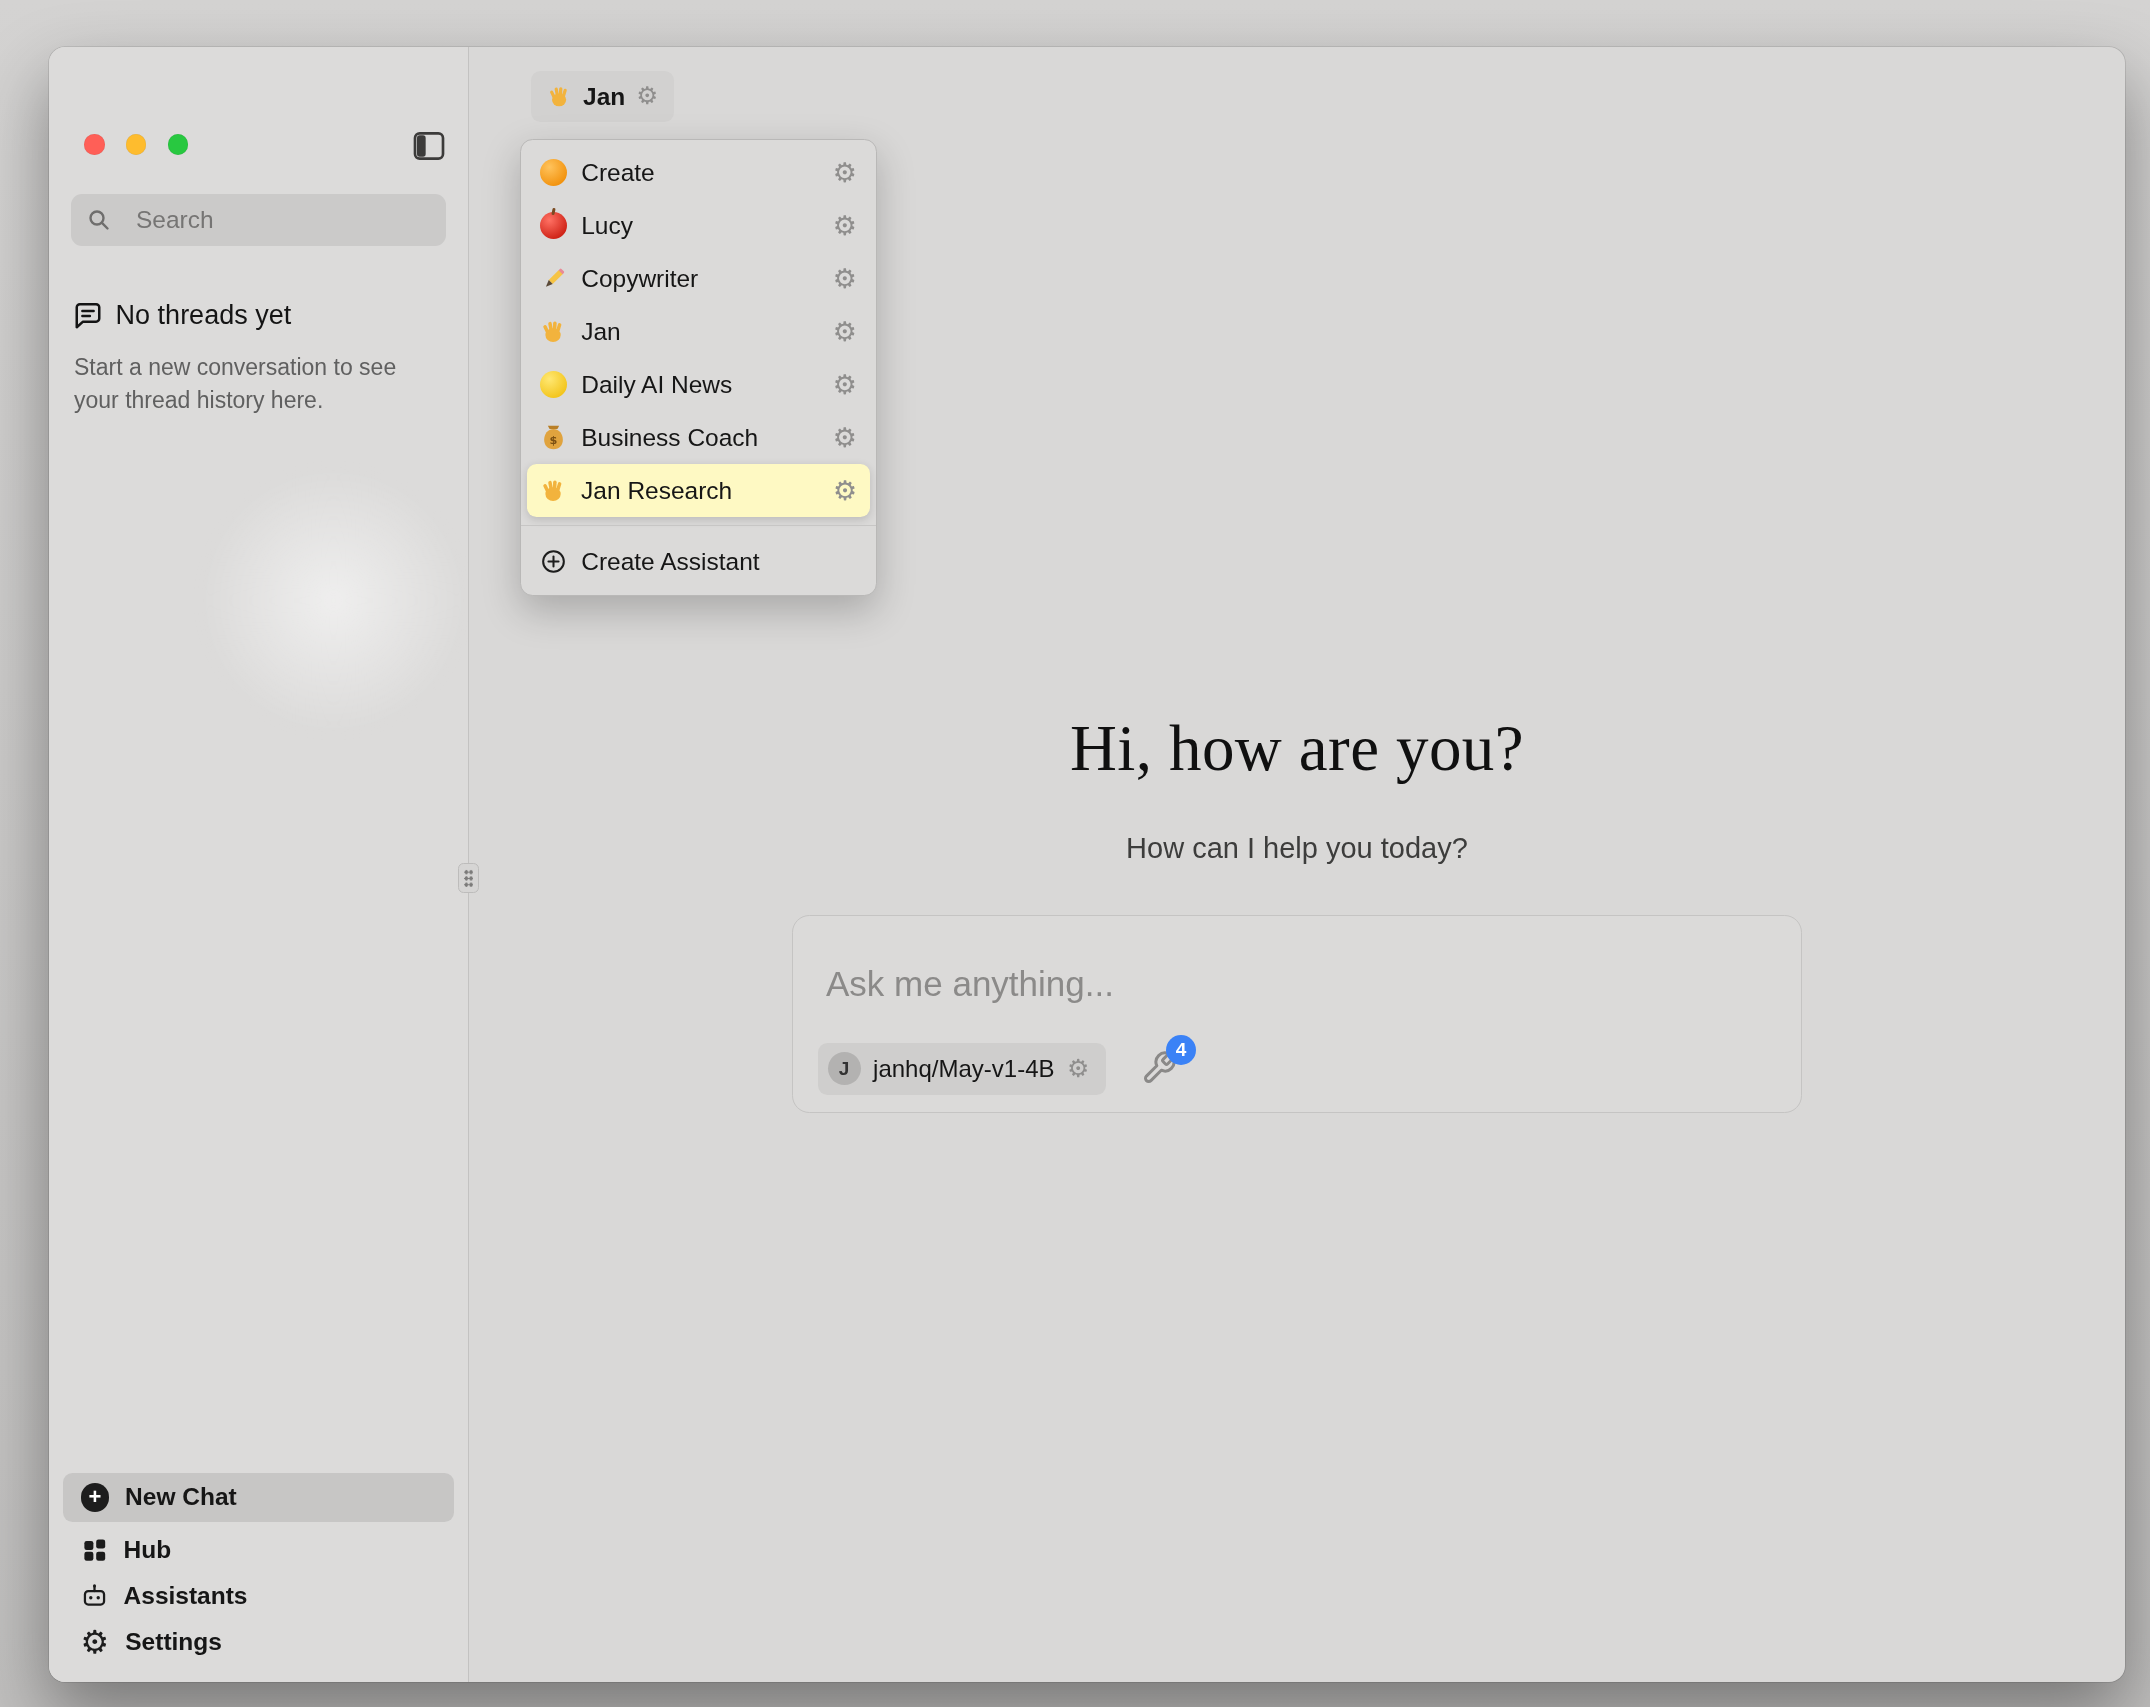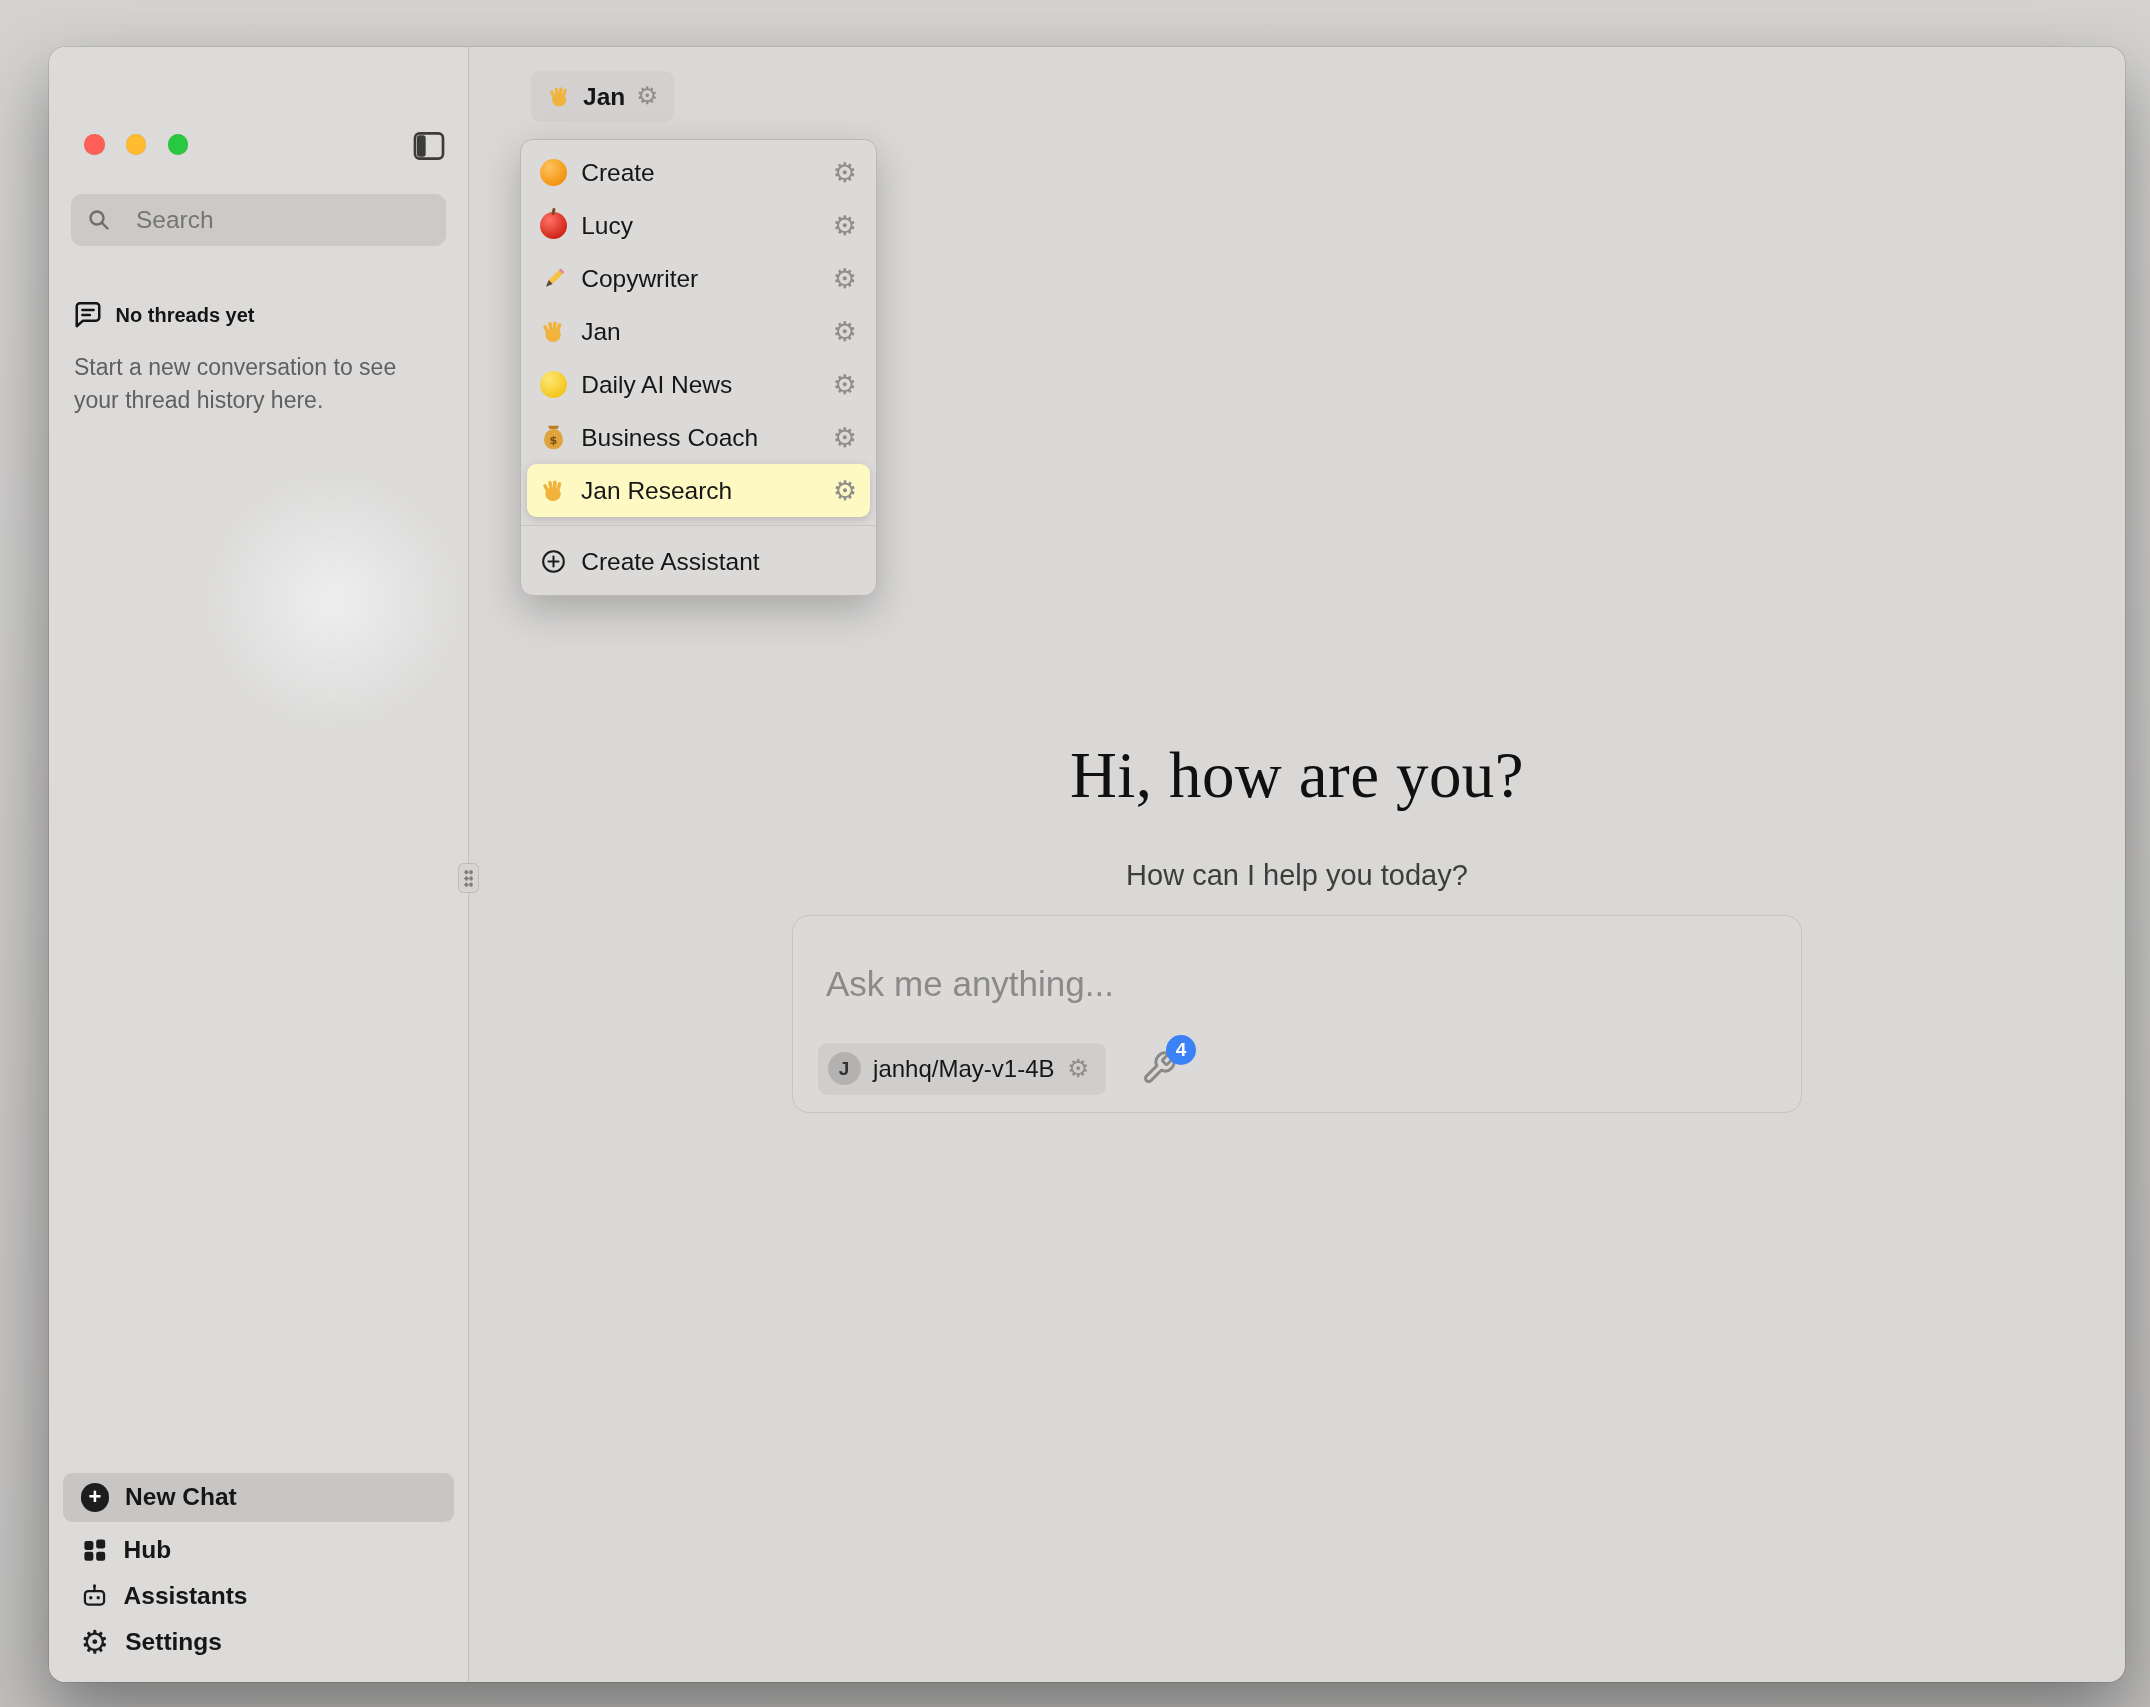--- a/index.html
+++ b/index.html
@@ -41,21 +41,21 @@
     background:#cbcac9; border-radius:11px; display:flex; align-items:center; gap:25px;
     padding:0 16px;
   }
   .search input {
     border:none; outline:none; background:transparent; font:inherit; font-size:24.5px;
     color:#333; width:100%;
   }
   .search input::placeholder { color:#767574; }
 
   .empty-head { position:absolute; left:24px; top:253px; display:flex; align-items:center; gap:12.6px; }
-  .empty-title { font-size:20px; font-weight:700; color:#141414; }
+  .empty-title { font-size:27px; font-weight:400; color:#141414; }
   .empty-desc { position:absolute; left:25px; top:304px; width:348px; font-size:23px; line-height:1.42; color:#606060; }
 
   .side-nav { position:absolute; left:14.2px; right:14.2px; bottom:17.4px; display:flex; flex-direction:column; }
   .nav-row {
     display:flex; align-items:center; gap:16px; height:46px; padding:0 17.4px;
     border-radius:9.5px; font-size:24.5px; font-weight:600; color:#161616; cursor:default;
   }
   .nav-row.active { background:#c7c6c5; height:49px; margin-bottom:4.7px; }
   .plus-circle {
     width:28.5px; height:28.5px; border-radius:50%; background:#1d1d1d; color:#fff;
@@ -97,21 +97,21 @@
   }
   .menu-row .mr-label { flex:1; }
   .menu-row.highlight {
     margin:0 6.3px; padding:0 12.6px; background:#fef9c3; border-radius:9.5px;
     box-shadow:0 2.4px 8px rgba(0,0,0,.14);
   }
   .menu-sep { height:0.8px; background:#c7c6c5; margin:8px 0; }
   .create-row { display:flex; align-items:center; gap:14.2px; height:55px; padding:0 19px; font-size:24.5px; font-weight:500; color:#161616; }
 
   .greeting { position:absolute; left:0; right:0; top:664px; text-align:center; }
-  .greeting-title { font-family:"Liberation Serif","DejaVu Serif",serif; font-size:65px; font-weight:500; color:#101010; letter-spacing:0.4px;margin-top:27px; }
+  .greeting-title { font-family:"Liberation Serif","DejaVu Serif",serif; font-size:65px; font-weight:500; color:#101010; letter-spacing:0.4px; }
   .greeting-sub { margin-top:46px; font-size:29px; color:#3d3d3c; }
 
   .composer {
     position:absolute; left:50%; transform:translateX(-50%); top:868px;
     width:1010px; height:198px; background:#dbdad9;
     border:1.6px solid #c5c4c3; border-radius:17.4px;
   }
   .composer-input {
     position:absolute; left:33px; top:48px; width:711px; border:none; outline:none;
     background:transparent; font:inherit; font-size:35px; color:#0f172a;

